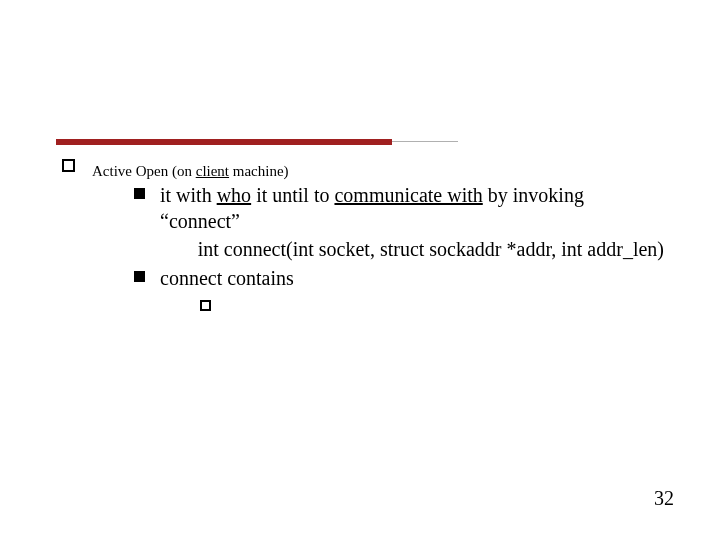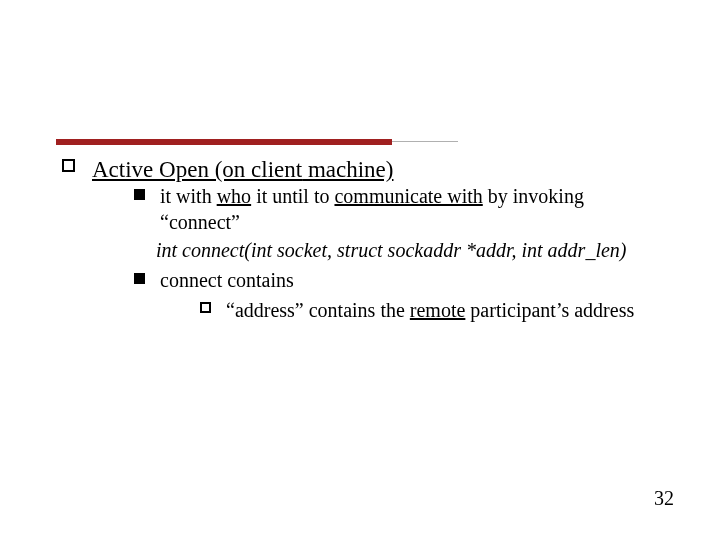--- a/index.html
+++ b/index.html
@@ -46,37 +46,37 @@
   .lvl1 .marker {
     position: absolute;
     left: 6px;
     top: 3px;
     width: 13px;
     height: 13px;
     border: 2px solid #000;
     box-sizing: border-box;
     background: #fff;
   }
-  .lvl1-text { font-size: 23px; text-decoration: underline; }
+  .lvl1-text { font-size: 15px; }
   .lvl2 { padding-left: 36px; position: relative; margin-bottom: 4px; }
   .lvl2 .marker {
     position: absolute;
     left: 10px;
     top: 6px;
     width: 11px;
     height: 11px;
     background: #000;
   }
   .lvl2-block { padding-left: 32px; }
   .lvl2-text { font-size: 20px; }
   .code-line {
     padding-left: 32px;
-    font-style: italic;
     font-size: 20px;
     margin: 2px 0 4px 0;
+    text-align: right;
   }
   .lvl3 { padding-left: 34px; position: relative; margin-bottom: 4px; }
   .lvl3 .marker {
     position: absolute;
     left: 8px;
     top: 5px;
     width: 11px;
     height: 11px;
     border: 2px solid #000;
     box-sizing: border-box;
@@ -123,26 +123,20 @@
         <div class="lvl2">
           <span class="marker"></span>
           <span class="lvl2-text">connect contains</span>
 
           <div class="lvl3-block">
 
             <div class="lvl3">
               <span class="marker"></span>
             </div>
 
-            <div class="lvl3">
-              <span class="marker"></span>
-              <span class="lvl3-text">
-                <span>“address” contains the </span><span class="u">remote</span><span> participant’s address</span>
-              </span>
-            </div>
 
           </div>
         </div>
 
       </div>
     </div>
 
   </div>
 
   <div class="pagenum">32</div>

